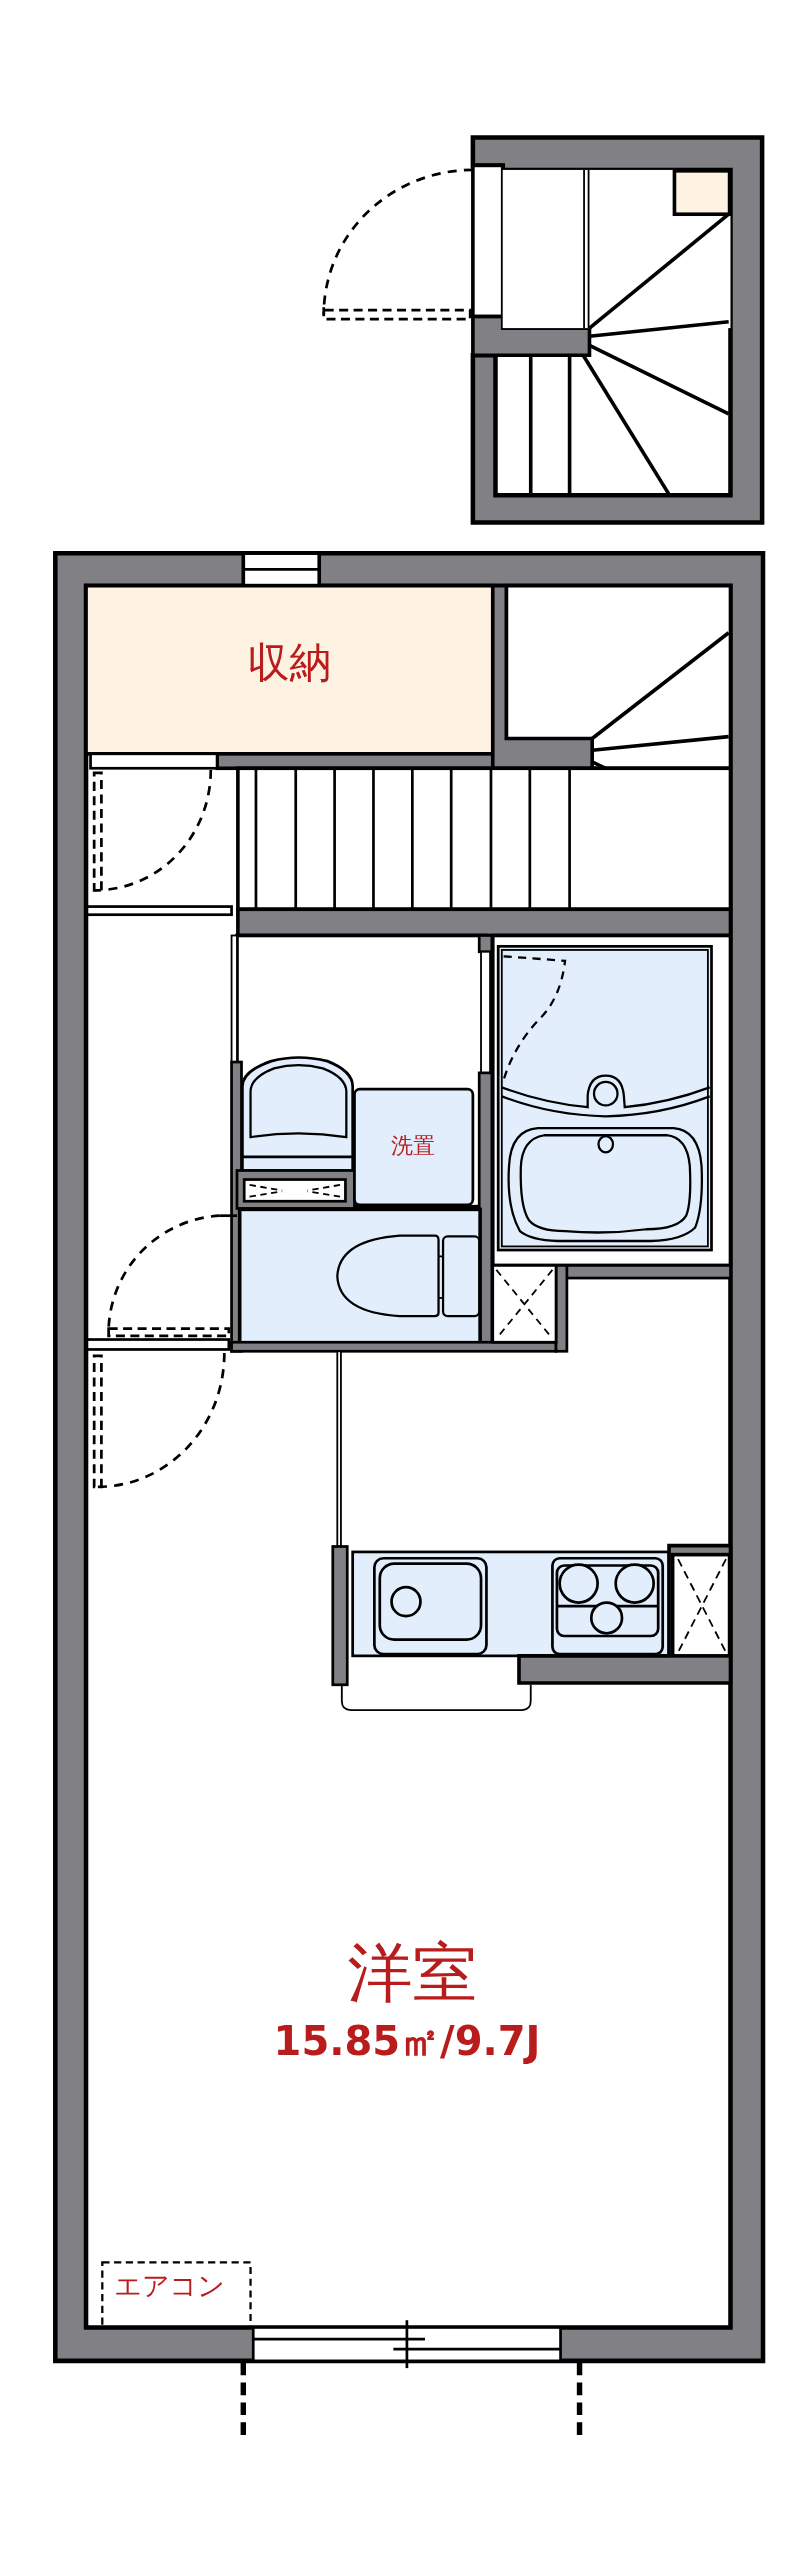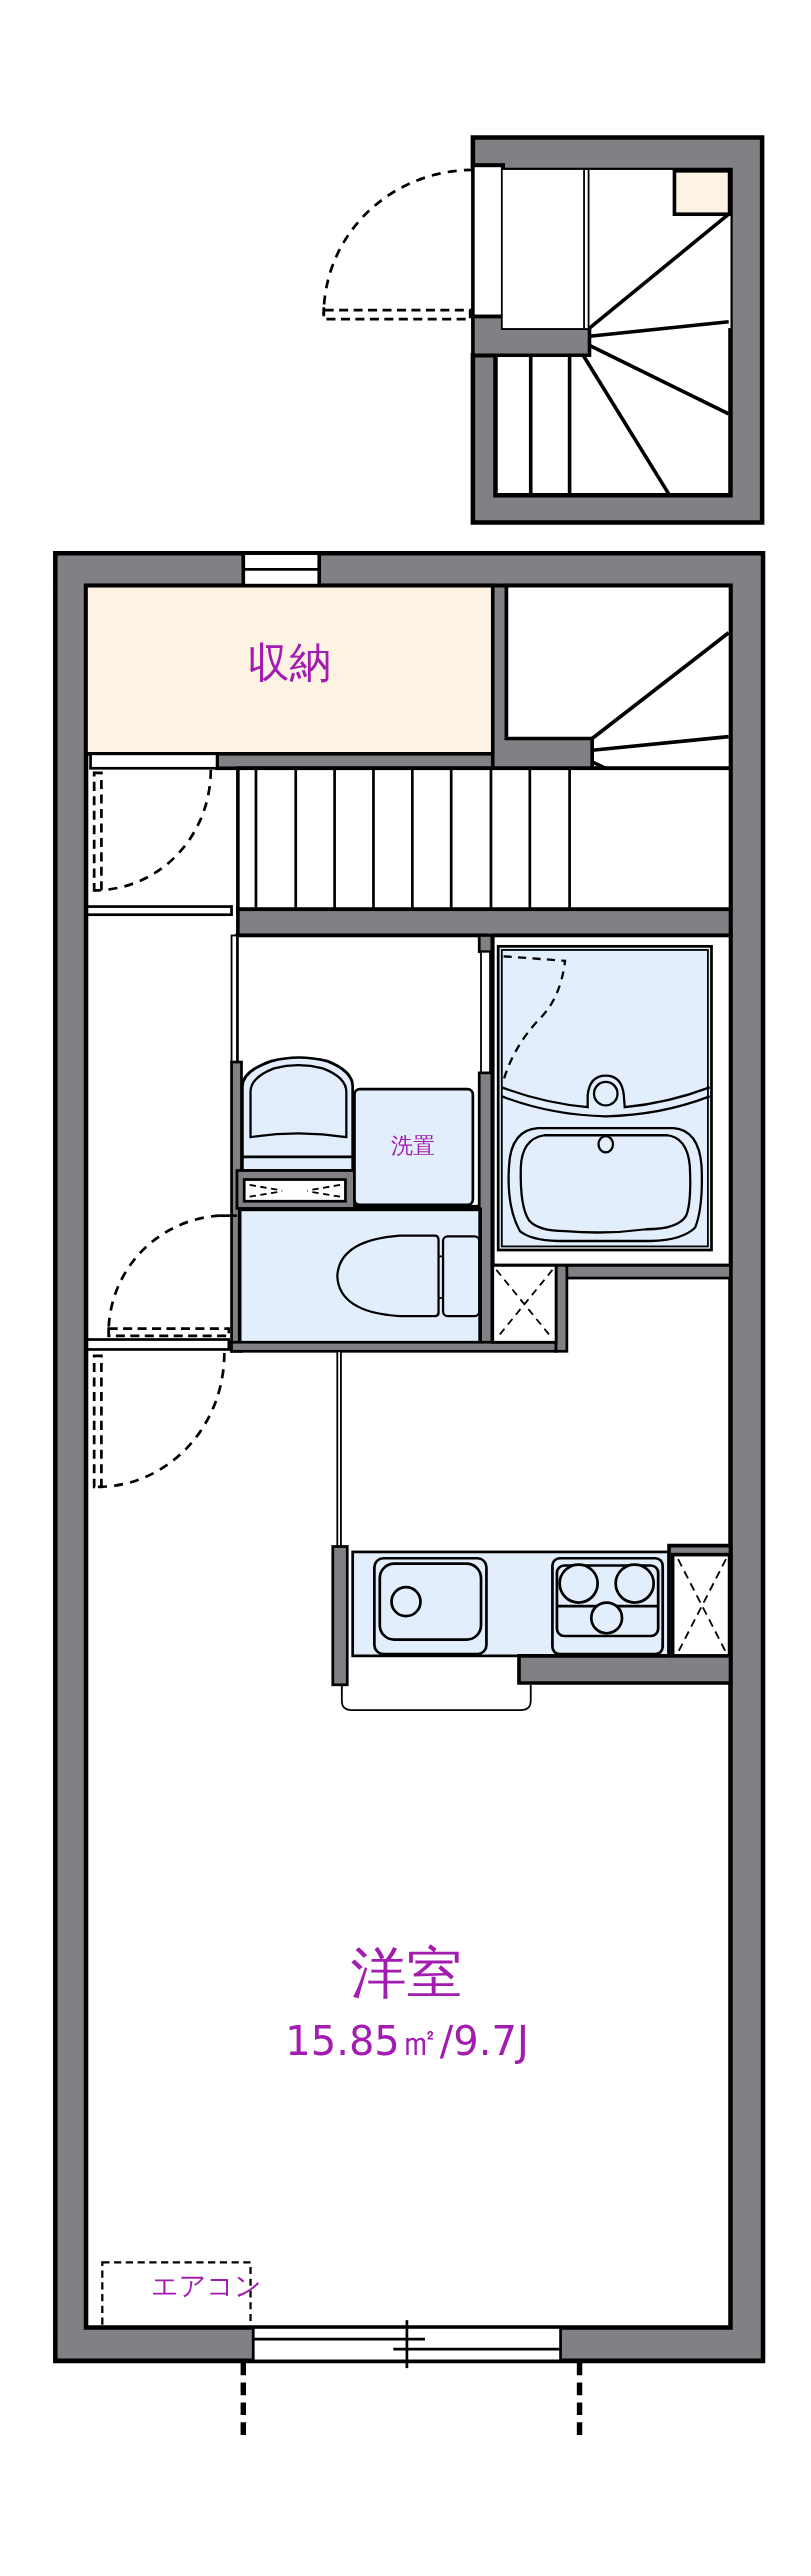--- a/index.html
+++ b/index.html
@@ -1,18 +1,18 @@
 <!DOCTYPE html>
 <html style="font-size:14.5px"><head>
 <meta charset="utf-8">
 <style>
   html, body { margin: 0; padding: 0; background: #ffffff; }
   body { width: 812px; height: 2576px; position: relative; overflow: hidden; font-family: "DejaVu Sans", sans-serif; }
   #plan { position: absolute; left: 0; top: 0; }
-  .room-label { position: absolute; color: #a21caf; text-align: center; white-space: nowrap; font-family: "DejaVu Sans", sans-serif; }
+  .room-label { position: absolute; color: #b91c1c; text-align: center; white-space: nowrap; font-family: "DejaVu Sans", sans-serif; }
 </style>
 </head>
 <body>
 
 <svg id="plan" width="812" height="2576" viewBox="0 0 898 2850" xmlns="http://www.w3.org/2000/svg">
 
   <g>
 
     <path d="M523,152 L843,152 L843,578 L523,578 L523,393 L548,393 L548,548 L808,548 L808,188 L556,188 L556,183 L523,183 Z" fill="#818085" stroke="#000" stroke-width="5"></path>
 
@@ -157,16 +157,16 @@
     <line x1="435" y1="2599" x2="620" y2="2599" stroke="#000" stroke-width="3"></line>
     <line x1="450" y1="2567" x2="450" y2="2620" stroke="#000" stroke-width="3"></line>
 
     <line x1="269" y1="2614" x2="269" y2="2700" stroke="#000" stroke-width="6" stroke-dasharray="14,8"></line>
     <line x1="641" y1="2614" x2="641" y2="2700" stroke="#000" stroke-width="6" stroke-dasharray="14,8"></line>
   </g>
 </svg>
 
 <div class="room-label" style="left:217px; top:637px; width:145px; font-size:42px; line-height:51px;">収納</div>
 <div class="room-label" style="left:354px; top:1124px; width:118px; font-size:22px; line-height:43px;">洗置</div>
-<div class="room-label" style="left:271px; top:1934px; width:271px; font-size:56px; line-height:78px;">洋室</div>
-<div class="room-label" style="left:226px; top:2017px; width:362px; font-size:40px; line-height:49px;">15.85㎡/9.7J</div>
-<div class="room-label" style="left:110px; top:2268px; width:148px; font-size:27px; line-height:36px; text-align:right; padding-left:3.6px;">エアコン</div>
+<div class="room-label" style="left:277px; top:1934px; width:271px; font-size:65px; line-height:78px;">洋室</div>
+<div class="room-label" style="left:226px; top:2017px; width:362px; font-size:40px; line-height:49px;font-weight:bold;">15.85㎡/9.7J</div>
+<div class="room-label" style="left:92px; top:2268px; width:148px; font-size:27px; line-height:36px; text-align:center; padding-left:3.6px;">エアコン</div>
 
 
 </body></html>

